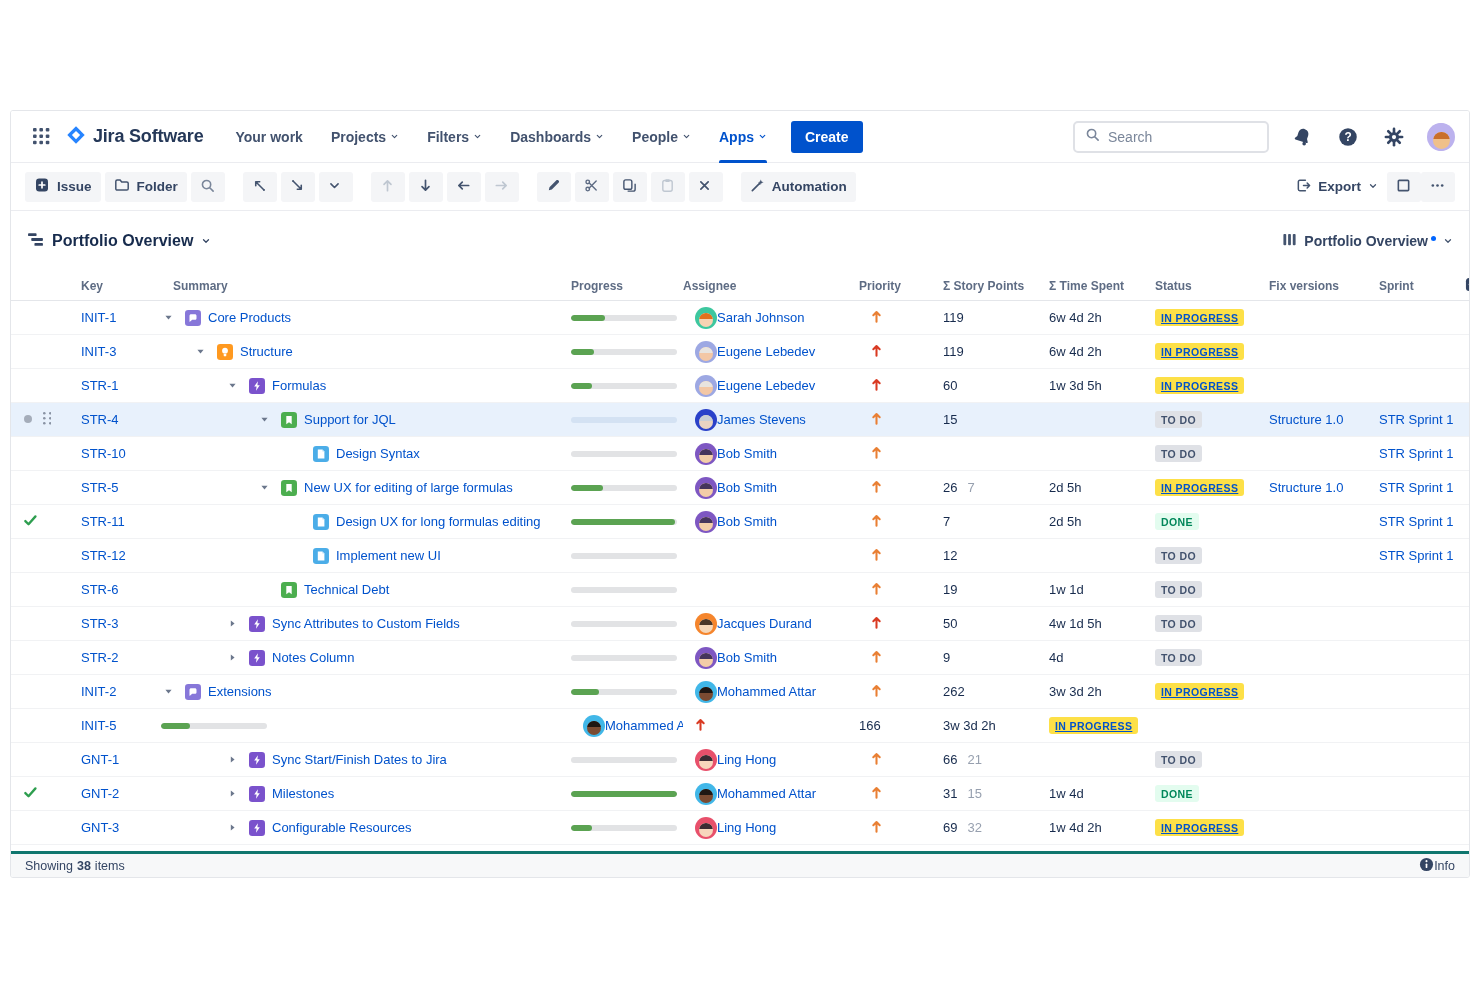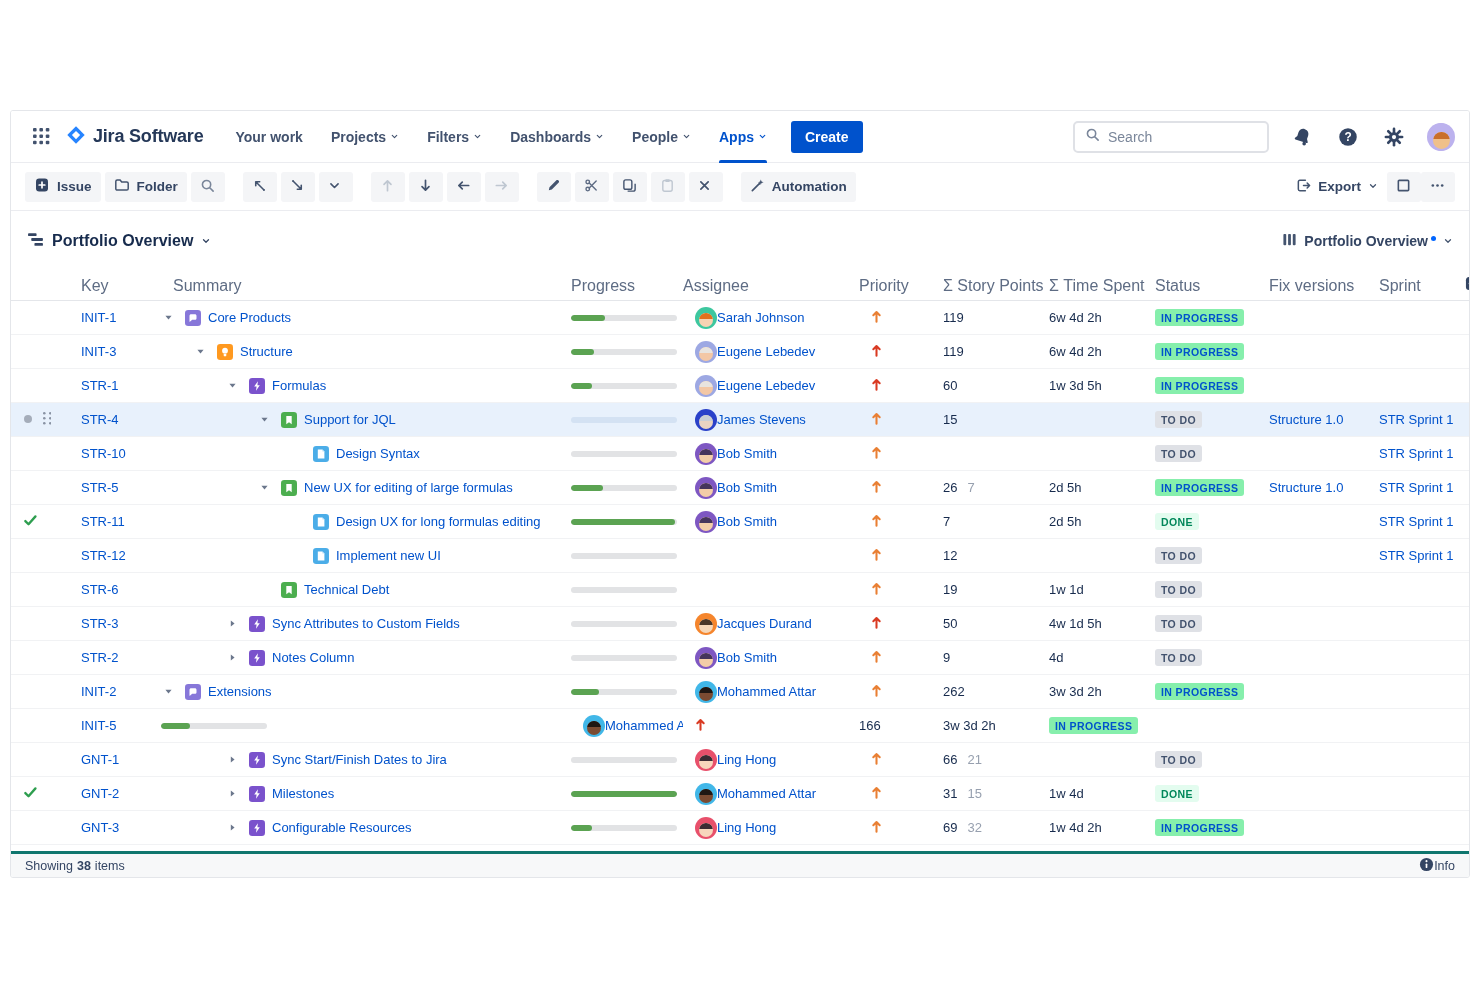--- a/index.html
+++ b/index.html
@@ -35,21 +35,21 @@
   .tb-right { margin-left:auto; display:flex; align-items:center; }
 
   
   .viewbar { height:60px; flex:0 0 60px; display:flex; align-items:center; padding:0 16px;}
   .view-title { display:flex; align-items:center; gap:8px; font-size:16px; font-weight:700; color:#172B4D; cursor:pointer;}
   .view-right { margin-left:auto; display:flex; align-items:center; gap:7px; font-size:14px; font-weight:600; color:#344563; cursor:pointer;}
   .blue-dot { width:5px; height:5px; background:#0065FF; border-radius:50%; align-self:flex-start; margin:4px 0 0 -4px;}
 
   
   .grid-cols { display:grid; grid-template-columns:70px 80px 410px 112px 176px 84px 106px 106px 114px 110px 86px 1fr; align-items:center;}
-  .thead { height:30px; flex:0 0 30px; border-bottom:1px solid #e4e6ea; color:#5E6C84; font-size:16px; font-weight:400;}
+  .thead { height:30px; flex:0 0 30px; border-bottom:1px solid #e4e6ea; color:#5E6C84; font-size:12px; font-weight:700;}
   .thead .th { padding-right:6px; white-space:nowrap; overflow:hidden;}
   .tbody { flex:1 1 auto; overflow:hidden; position:relative;}
   .trow { height:34px; border-bottom:1px solid #f1f2f4; background:#fff;}
   .trow.selected { background:#E8F1FC; }
   .cell { white-space:nowrap; overflow:hidden; font-size:13px; color:#172B4D; padding-right:6px;}
   .cell-gutter { display:flex; align-items:center; gap:9px; padding-left:12px; height:100%;}
   .key-link, .sum-link, .blue-link { color:#0052CC; cursor:pointer; }
   .cell-summary { display:flex; align-items:center; }
   .caret-slot { width:22px; flex:0 0 22px; display:flex; align-items:center; justify-content:flex-start; cursor:pointer;}
   .type-icon { width:16px; height:16px; margin-right:7px; flex:0 0 16px; }
@@ -57,21 +57,21 @@
   .trow.selected .progress-track { background:#d4e2f3; }
   .progress-fill { height:100%; background:#5BA352; border-radius:3px;}
   .cell-assignee { display:flex; align-items:center; gap:0; padding-left:12px;}
   .avatar { width:22px; height:22px; border-radius:50%; display:flex; align-items:flex-end; justify-content:center; overflow:hidden; flex:0 0 22px;}
   .face { width:14px; height:14px; border-radius:50%; position:relative; overflow:hidden; margin-bottom:2px;}
   .hair { position:absolute; top:0; left:0; right:0; height:46%; border-radius:7px 7px 0 0;}
   .cell-priority { display:flex; align-items:center; padding-left:10px;}
   .pts-main { font-weight:400; color:#172B4D;}
   .pts-sec { color:#97A0AF; margin-left:10px;}
   .badge { display:inline-block; font-size:10.5px; font-weight:700; letter-spacing:.4px; padding:3px 6px 2px; border-radius:3px; text-transform:uppercase;}
-  .badge.inprogress { background:#86efac; color:#0052CC;}
+  .badge.inprogress { background:#fde047; color:#0052CC;text-decoration:underline;}
   .badge.todo { background:#DFE1E6; color:#42526E;}
   .badge.done { background:#E3FCEF; color:#00875A;}
 
   
   .statusbar { height:26px; flex:0 0 26px; background:#F7F8F9; border-top:3px solid #0f766e; display:flex; align-items:center; padding:0 14px; font-size:12.5px; color:#344563;}
   .statusbar b { font-weight:700; margin:0 4px;}
   .status-right { margin-left:auto; display:flex; align-items:center; cursor:pointer;}
 </style>
 </head>
 <body>

